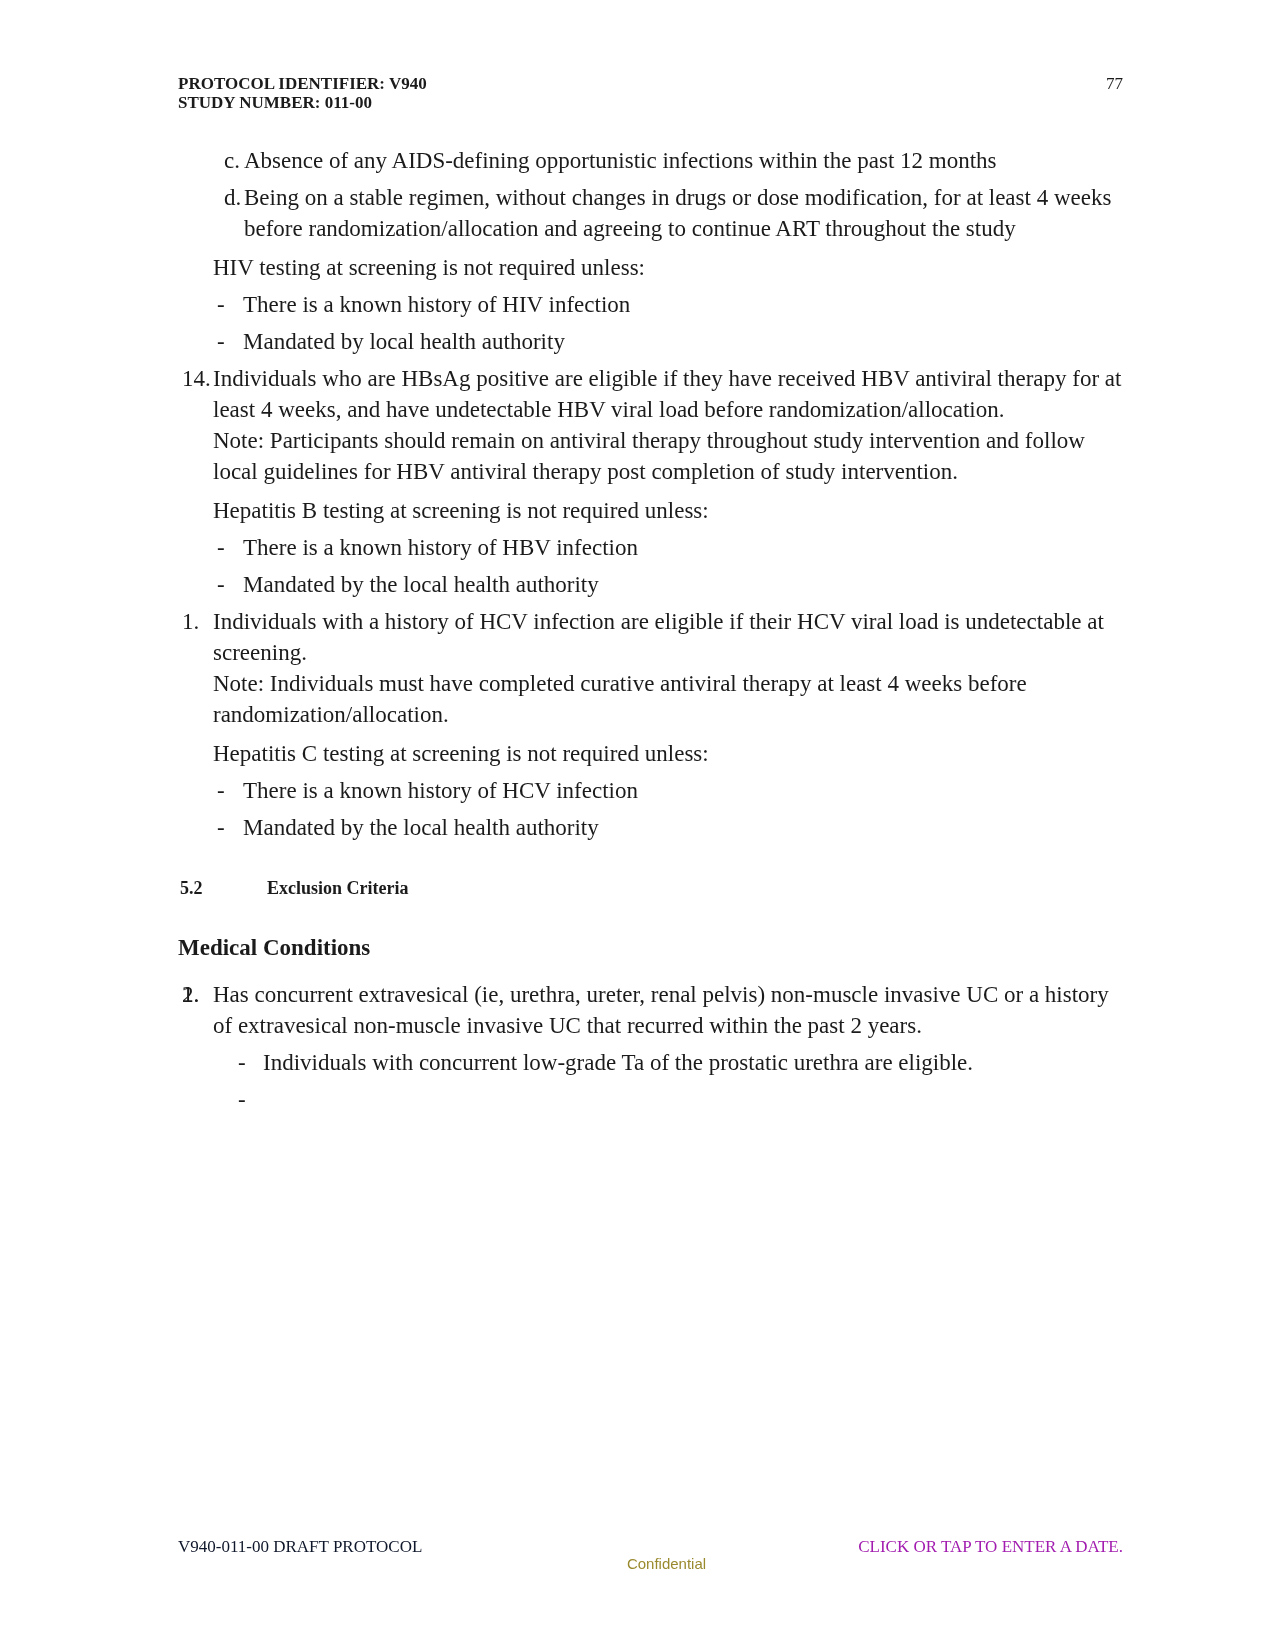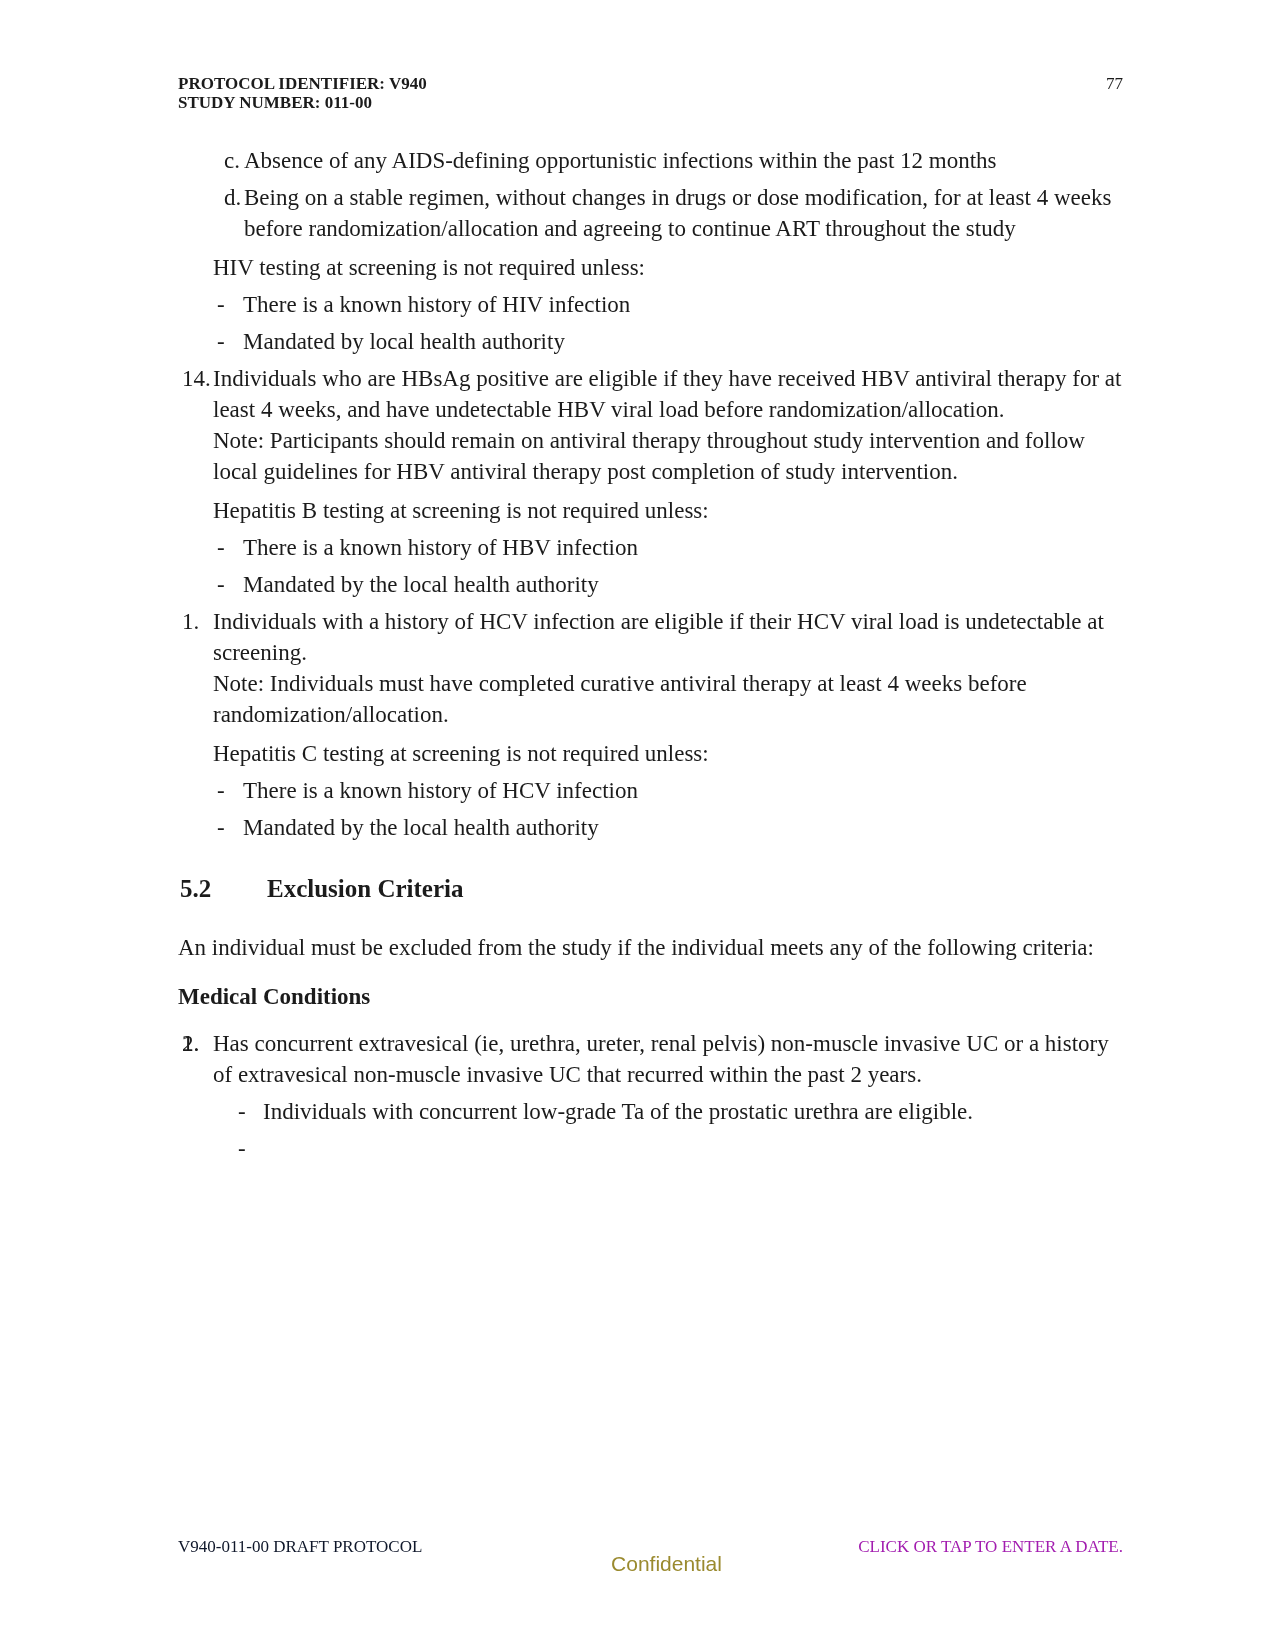--- a/index.html
+++ b/index.html
@@ -53,21 +53,21 @@
   .li-dash-b { padding-left: 85px; }
   .li-dash-b .marker { left: 60px; }
 
   .para-sub { margin-left: 35px; margin-top: 8px; }
 
   .section-heading {
     position: relative;
     margin-top: 30px;
     margin-bottom: 28px;
     padding-left: 89px;
-    font-size: 25px;
+    font-size: 18px;
     font-weight: bold;
     line-height: 31px;
   }
   .section-heading .marker { position: absolute; left: 2px; top: 0; }
 
   .intro { margin-top: 0; }
 
   .subheading {
     margin-top: 18px;
     margin-bottom: 16px;
@@ -90,21 +90,21 @@
   .footer-right { color: #a21caf; cursor: pointer; }
   .footer-center-row {
     position: absolute;
     top: 1552px;
     left: 194px;
     right: 136px;
     text-align: center;
   }
   .confidential {
     font-family: "Liberation Sans", "DejaVu Sans", sans-serif;
-    font-size: 21px;
+    font-size: 15px;
     line-height: 24px;
     color: #9a8a2e;
   }
 </style>
 </head>
 <body>
 
 <div class="sheet">
 
   <div class="header">
@@ -173,21 +173,20 @@
     <div class="li li-dash-a">
       <span class="marker">-</span>
       <span>Mandated by the local health authority</span>
     </div>
 
     <div class="section-heading">
       <span class="marker">5.2</span>
       <span>Exclusion Criteria</span>
     </div>
 
-    <div class="intro">An individual must be excluded from the study if the individual meets any of the following criteria:</div>
 
     <div class="subheading">Medical Conditions</div>
 
     <div class="li li-num">
       <span class="marker">1.</span>
     </div>
 
     <div class="li li-num">
       <span class="marker">2.</span>
       <span>Has concurrent extravesical (ie, urethra, ureter, renal pelvis) non-muscle invasive UC or a history of extravesical non-muscle invasive UC that recurred within the past 2 years.</span>

